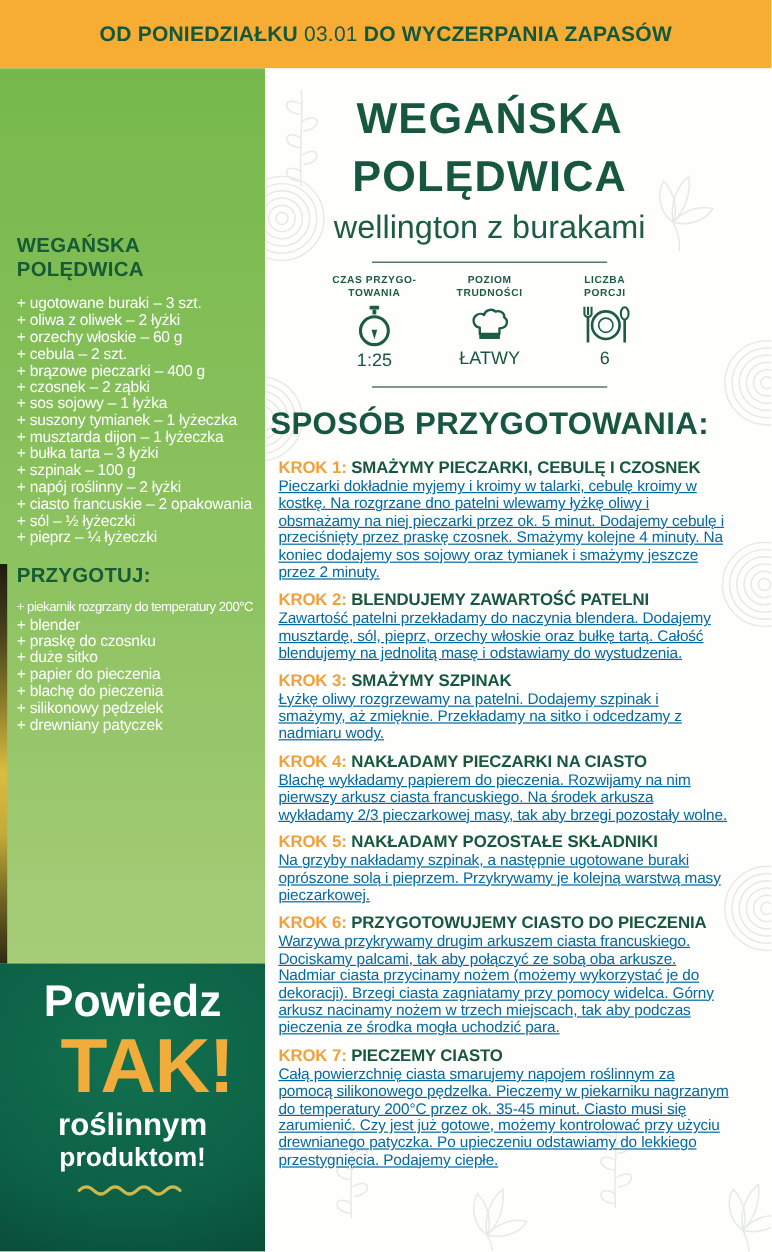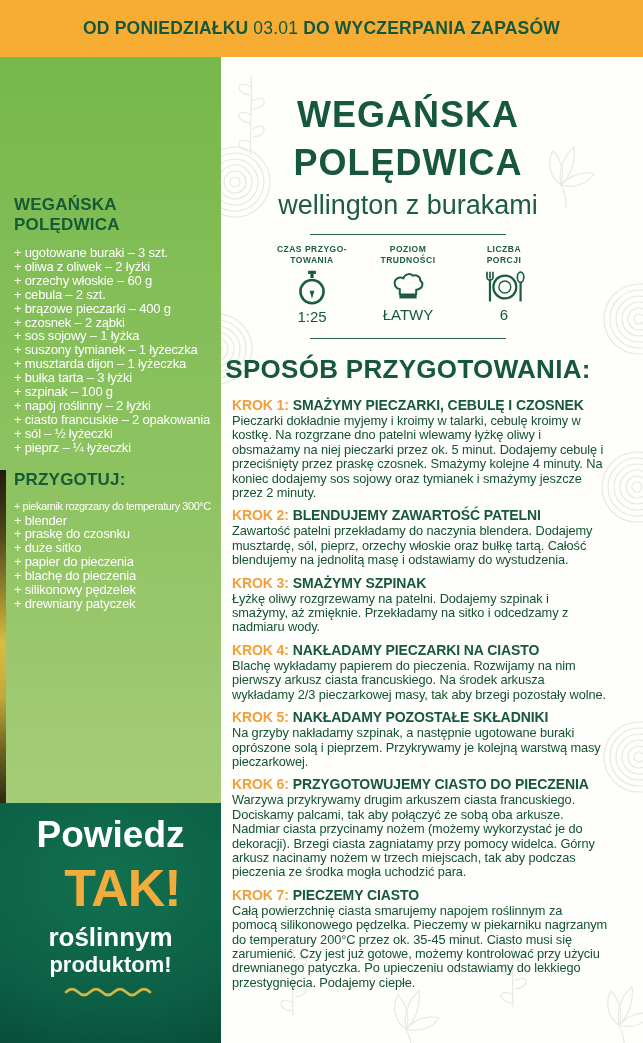--- a/index.html
+++ b/index.html
@@ -28,48 +28,48 @@
 
   
   .photo-strip { position:absolute; left:0; top:413px; width:6px; height:333px;
      background:linear-gradient(180deg,#1d1b0e 0%,#4a431c 18%,#8a7a2a 34%,#d9bc41 52%,#c3a93a 68%,#6f6322 84%,#2e2a12 100%); }
 
   
   .cta { position:absolute; left:0; bottom:0; width:221px; height:240px; text-align:center;
          background:radial-gradient(130% 95% at 50% 32%, #12714F 0%, #0C5F45 55%, #07402F 100%);
          padding-top:10px; }
   .cta-powiedz { font-size:37px; font-weight:700; color:#ffffff; line-height:44px; }
-  .cta-tak { font-size:52px; font-weight:700; color:#F2AC3C; line-height:62px; letter-spacing:-1px;padding-left:24px; }
+  .cta-tak { font-size:64px; font-weight:700; color:#F2AC3C; line-height:62px; letter-spacing:-1px;padding-left:24px; }
   .cta-ros  { font-size:26px; font-weight:700; color:#ffffff; line-height:28px; margin-top:4px; }
   .cta-prod { font-size:22px; font-weight:700; color:#ffffff; line-height:28px; }
   .cta svg { margin-top:6px; }
 
   
   .card { position:relative; flex:1; background:#FEFEFD; overflow:hidden; }
   .watermark { position:absolute; left:0; top:0; z-index:0; }
-  .card-inner { position:relative; z-index:1; padding-top:34px; }
+  .card-inner { position:relative; z-index:1; padding-top:18px; }
 
   .centered { width:374px; text-align:center; }
   .title { margin:0; font-size:36px; line-height:48px; font-weight:700; color:#17573E; letter-spacing:1px; }
   .subtitle { margin-top:3px; font-size:27px; color:#1C5C41; }
   .divider { width:196px; border-top:1.6px solid #245C44; margin:13px auto 0; height:0; }
 
   .info-row { display:flex; justify-content:center; gap:14px; margin-top:9px; }
   .info-item { width:82px; text-align:center; }
   .info-label { font-size:8.5px; line-height:10.5px; font-weight:700; color:#1C5C41; letter-spacing:.5px; }
   .info-item svg { display:block; margin:5px auto 2px; }
   .info-value { font-size:15px; font-weight:400; color:#17573E; }
 
   .method-title { margin:15px 0 0; font-size:26px; font-weight:700; color:#17573E; letter-spacing:.3px; }
 
   #steps { width:376px; margin:12px 0 0 11px; }
   .step { margin-top:7px; }
   .step-heading { font-size:14px; line-height:16px; font-weight:700; color:#17573E; letter-spacing:-.1px; }
   .krok { color:#F2A03A; }
-  .step-body { margin:1px 0 0; font-size:12.8px; line-height:14.4px; color:#14532d; letter-spacing:-.1px; }
+  .step-body { margin:1px 0 0; font-size:12.8px; line-height:14.4px; color:#0369a1; letter-spacing:-.1px;text-decoration:underline; }
 </style>
 </head>
 <body>
 
 <div class="page">
 
   <header class="banner">
     <span>OD PONIEDZIAŁKU</span>
     <span class="date">03.01</span>
     <span>DO WYCZERPANIA ZAPASÓW</span>
@@ -92,21 +92,21 @@
           <li>bułka tarta – 3 łyżki</li>
           <li>szpinak – 100 g</li>
           <li>napój roślinny – 2 łyżki</li>
           <li>ciasto francuskie – 2 opakowania</li>
           <li>sól – ½ łyżeczki</li>
           <li>pieprz – ¼ łyżeczki</li>
         </ul>
 
       <h2 class="sb-title prep">PRZYGOTUJ:</h2>
       <ul class="sb-list" id="prepare-list">
-          <li>piekarnik rozgrzany do temperatury 300°C</li>
+          <li>piekarnik rozgrzany do temperatury 200°C</li>
           <li>blender</li>
           <li>praskę do czosnku</li>
           <li>duże sitko</li>
           <li>papier do pieczenia</li>
           <li>blachę do pieczenia</li>
           <li>silikonowy pędzelek</li>
           <li>drewniany patyczek</li>
         </ul>
 
       <div class="photo-strip"></div>

